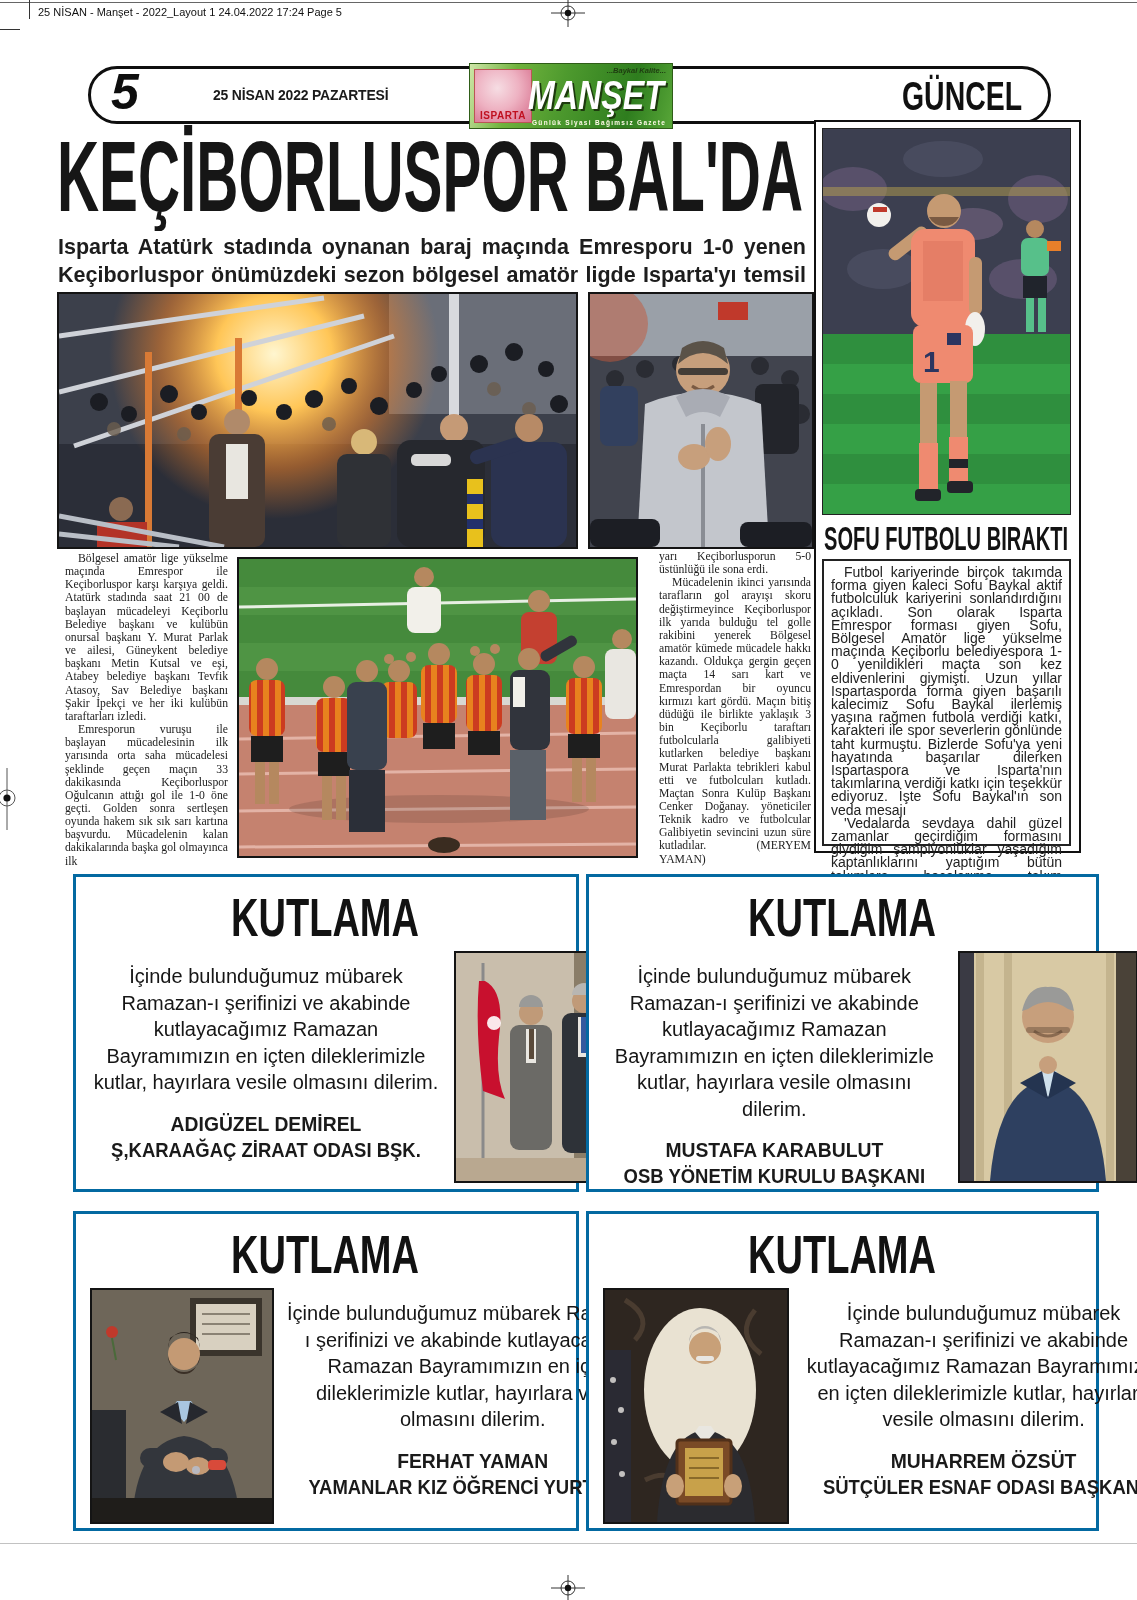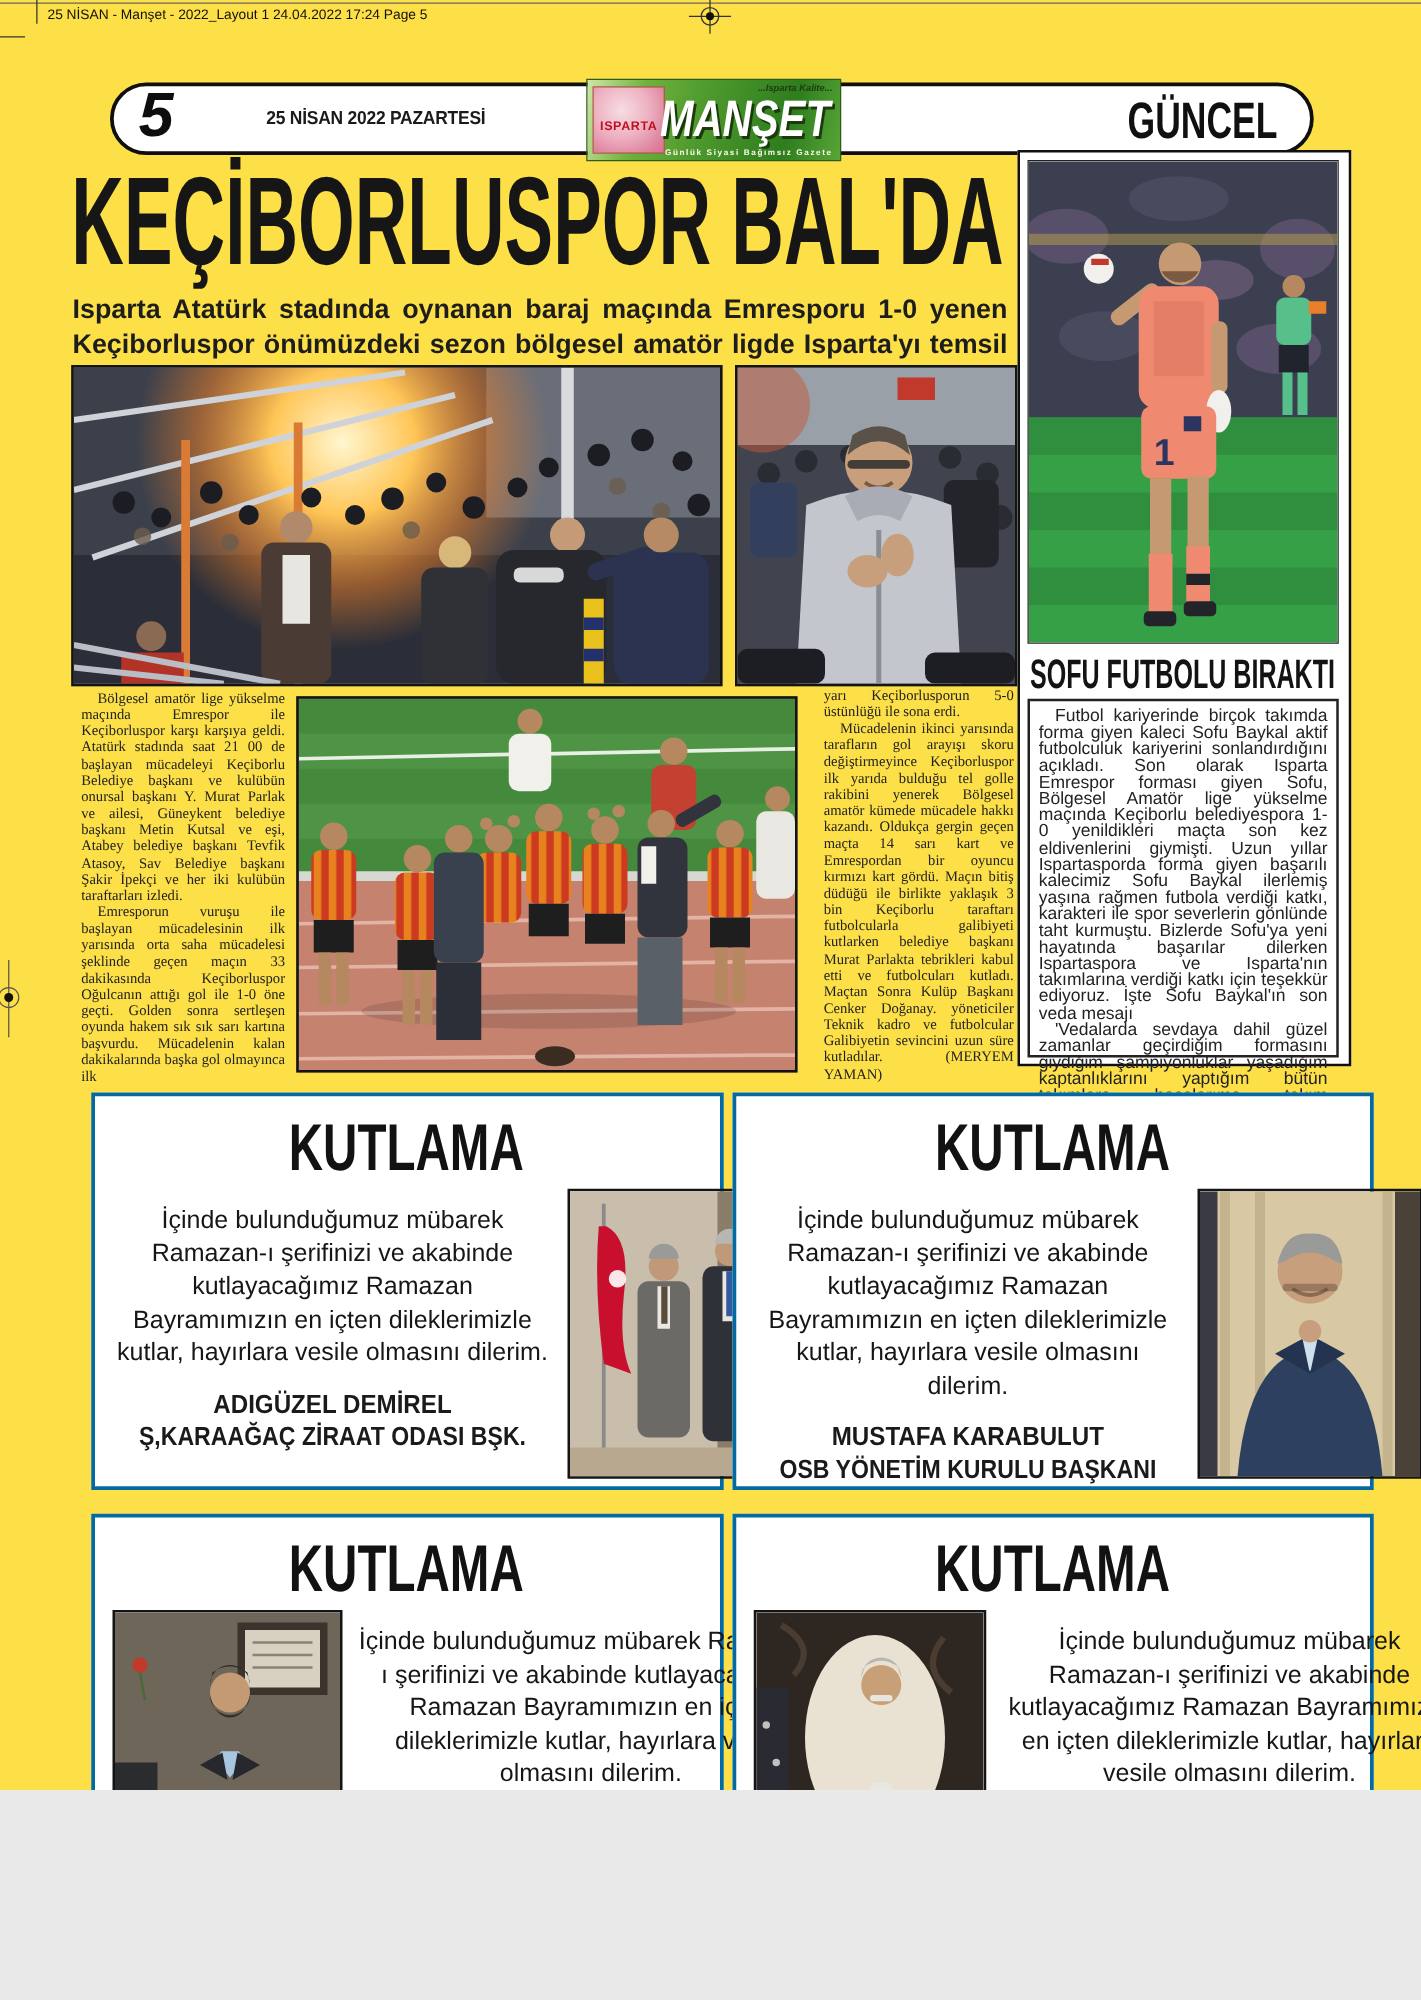--- a/index.html
+++ b/index.html
@@ -1,37 +1,37 @@
 <!DOCTYPE html>
 <html><head>
 <meta charset="utf-8">
 <style>
   html,body{margin:0;padding:0;background:#e9e9e9;}
-  .page{position:relative;width:1137px;height:1432px;background:#fde047;margin:0 auto;
+  .page{position:relative;width:1137px;height:1600px;background:#ffffff;margin:0 auto;
         font-family:"Liberation Sans",sans-serif;color:#1a1a1a;overflow:hidden;}
   .abs{position:absolute;}
   
   .top-rule{left:0;top:2px;width:100%;height:1px;background:#666;}
   .slug{left:38px;top:6px;font-size:11px;color:#111;white-space:nowrap;}
   .slug-vtick{left:29px;top:0;width:1px;height:19px;background:#333;}
   .slug-htick{left:0;top:29px;width:20px;height:1px;background:#333;}
   .bottom-rule{left:0;top:1543px;width:100%;height:1px;background:#c2c2c2;}
   
   .pill{left:88px;top:66px;width:957px;height:52px;border:3px solid #0f0f0f;border-radius:30px;background:#fff;}
   .pagenum{left:20px;top:-6px;font-size:50px;font-weight:bold;font-style:italic;color:#0e0e0e;}
   .date{left:122px;top:17px;font-size:15px;font-weight:bold;letter-spacing:-0.2px;
         transform:scaleX(.93);transform-origin:left;white-space:nowrap;}
   .section-svg{right:16px;top:3px;}
   
   .logo{left:378px;top:-6px;width:202px;height:64px;border:1px solid #2f5d18;
         background:linear-gradient(105deg,#cfe6a8 0%,#6fb23c 22%,#4e9a2e 45%,#2e7d1e 78%,#58a638 100%);}
   .logo-rose{position:absolute;left:4px;top:5px;width:56px;height:52px;
         background:radial-gradient(circle at 40% 35%,#f6dde3 0%,#eeb2c2 45%,#e08aa2 75%,#d86f8e 100%);
         border:1px solid #b55;}
-  .logo-city{position:absolute;left:0;bottom:15px;width:100%;text-align:center;font-size:10px;
+  .logo-city{position:absolute;left:0;bottom:1px;width:100%;text-align:center;font-size:10px;
         font-weight:bold;color:#c01020;letter-spacing:.5px;}
   .logo-name-svg{position:absolute;left:58px;top:9px;}
   .logo-tag-top{position:absolute;right:6px;top:2px;font-size:7.5px;font-style:italic;font-weight:bold;color:#1e3c10;}
   .logo-tag-bottom{position:absolute;left:62px;bottom:2px;font-size:6.5px;font-weight:bold;color:#fffbe8;
         letter-spacing:1.3px;white-space:nowrap;}
   
   .headline{left:57px;top:121px;}
   .headline text{font-family:"Liberation Sans",sans-serif;font-weight:bold;font-size:100px;fill:#161616;}
   .subheadline{left:58px;top:233px;width:748px;font-size:21.5px;font-weight:bold;color:#1d1d1d;
         line-height:28px;text-align:justify;text-align-last:justify;}
@@ -96,21 +96,21 @@
     <div class="abs pagenum">5</div>
     <div class="abs date">25 NİSAN 2022 PAZARTESİ</div>
     <div class="abs logo">
       <div class="logo-rose">
         <div class="logo-city">ISPARTA</div>
       </div>
       <svg class="logo-name-svg" width="140" height="46">
         <text x="2" y="38" textLength="136" lengthAdjust="spacingAndGlyphs" font-family="Liberation Sans, sans-serif" font-weight="bold" font-style="italic" font-size="41" fill="#1d3a0e">MANŞET</text>
         <text x="0" y="36" textLength="136" lengthAdjust="spacingAndGlyphs" font-family="Liberation Sans, sans-serif" font-weight="bold" font-style="italic" font-size="41" fill="#ffffff">MANŞET</text>
       </svg>
-      <div class="logo-tag-top">...Isparta Kalite...</div>
+      <div class="logo-tag-top">...Baykal Kalite...</div>
       <div class="logo-tag-bottom">Günlük Siyasi Bağımsız Gazete</div>
     </div>
     <svg class="abs section-svg" width="135" height="46">
       <text x="5" y="38" textLength="120" lengthAdjust="spacingAndGlyphs" font-family="Liberation Sans, sans-serif" font-weight="bold" font-size="41" fill="#101010">GÜNCEL</text>
     </svg>
   </div>
 
   <svg class="abs headline" width="754" height="110">
     <text x="0" y="90" textLength="746" lengthAdjust="spacingAndGlyphs">KEÇİBORLUSPOR BAL'DA</text>
   </svg>

